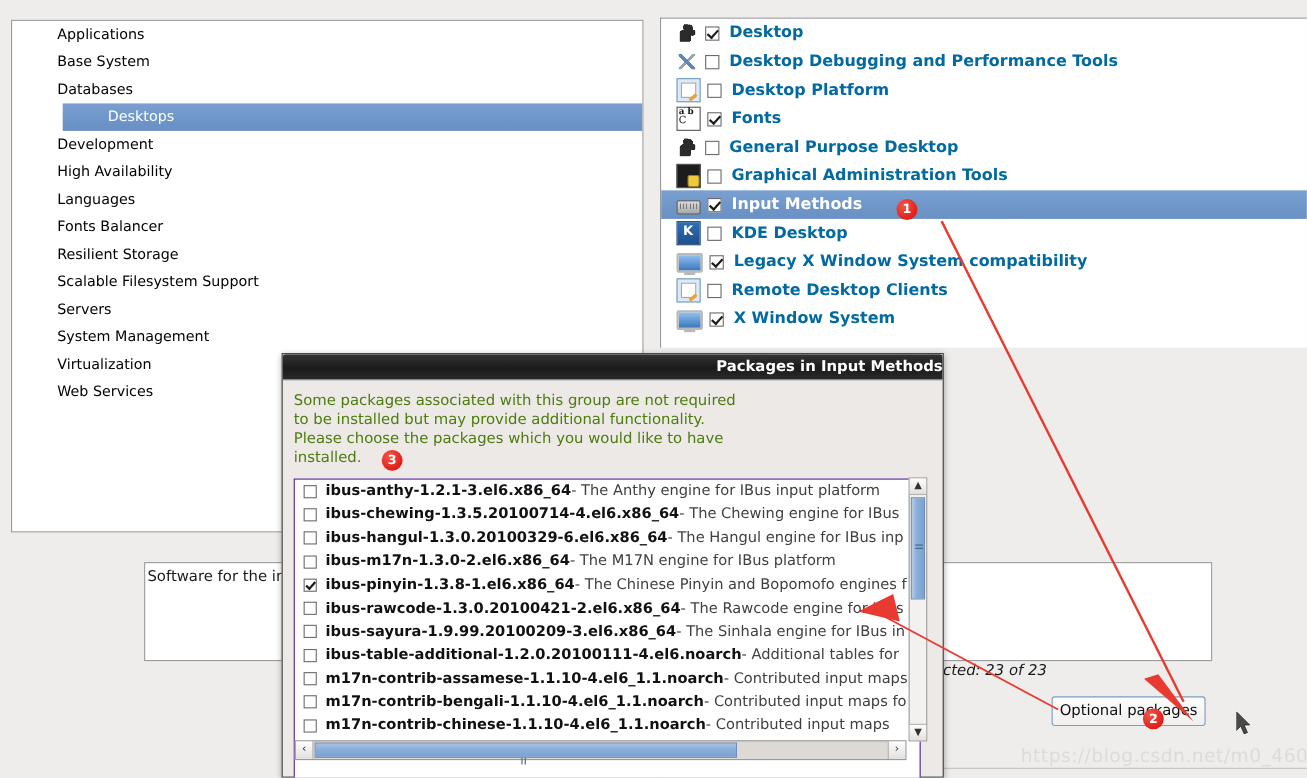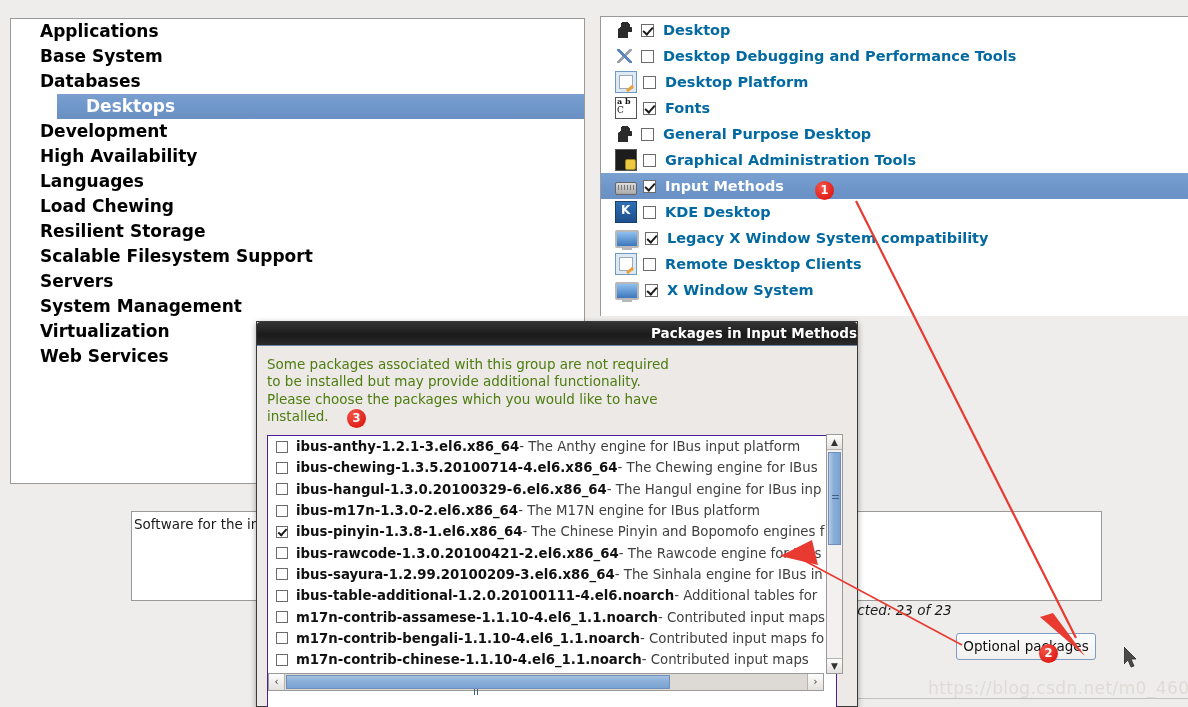--- a/index.html
+++ b/index.html
@@ -20,23 +20,23 @@
     left: 10px; top: 18px;
     width: 575px; height: 466px;
     background: #ffffff;
     border: 1px solid #9a9a9a;
     box-sizing: border-box;
     overflow: hidden;
   }
   .group-item {
     height: 25px;
     line-height: 25px;
-    padding-left: 29px;
-    font-weight: bold;
-    font-size: 17px;
+    padding-left: 41px;
+    font-weight: normal;
+    font-size: 13px;
     color: #000;
     white-space: nowrap;
   }
   .group-item.selected {
     background: linear-gradient(to bottom, #7a9fd0 0%, #6f97ca 50%, #698fc3 100%);
     color: #ffffff;
     margin-left: 46px;
   }
 
   
@@ -364,21 +364,21 @@
 
   <div class="group-panel">
     <div id="group-list">
         <div class="group-item"><span>Applications</span></div>
         <div class="group-item"><span>Base System</span></div>
         <div class="group-item"><span>Databases</span></div>
         <div class="group-item selected"><span>Desktops</span></div>
         <div class="group-item"><span>Development</span></div>
         <div class="group-item"><span>High Availability</span></div>
         <div class="group-item"><span>Languages</span></div>
-        <div class="group-item"><span>Load Chewing</span></div>
+        <div class="group-item"><span>Fonts Balancer</span></div>
         <div class="group-item"><span>Resilient Storage</span></div>
         <div class="group-item"><span>Scalable Filesystem Support</span></div>
         <div class="group-item"><span>Servers</span></div>
         <div class="group-item"><span>System Management</span></div>
         <div class="group-item"><span>Virtualization</span></div>
         <div class="group-item"><span>Web Services</span></div>
       </div>
   </div>
 
   <div class="pkg-panel">
@@ -490,21 +490,21 @@
             <span class="pn">ibus-pinyin-1.3.8-1.el6.x86_64</span>
             <span class="pd"> - The Chinese Pinyin and Bopomofo engines f</span>
           </div>
           <div class="pkg-list-row">
             <span class="chk"></span>
             <span class="pn">ibus-rawcode-1.3.0.20100421-2.el6.x86_64</span>
             <span class="pd"> - The Rawcode engine for IBus</span>
           </div>
           <div class="pkg-list-row">
             <span class="chk"></span>
-            <span class="pn">ibus-sayura-1.2.99.20100209-3.el6.x86_64</span>
+            <span class="pn">ibus-sayura-1.9.99.20100209-3.el6.x86_64</span>
             <span class="pd"> - The Sinhala engine for IBus in</span>
           </div>
           <div class="pkg-list-row">
             <span class="chk"></span>
             <span class="pn">ibus-table-additional-1.2.0.20100111-4.el6.noarch</span>
             <span class="pd"> - Additional tables for</span>
           </div>
           <div class="pkg-list-row">
             <span class="chk"></span>
             <span class="pn">m17n-contrib-assamese-1.1.10-4.el6_1.1.noarch</span>

